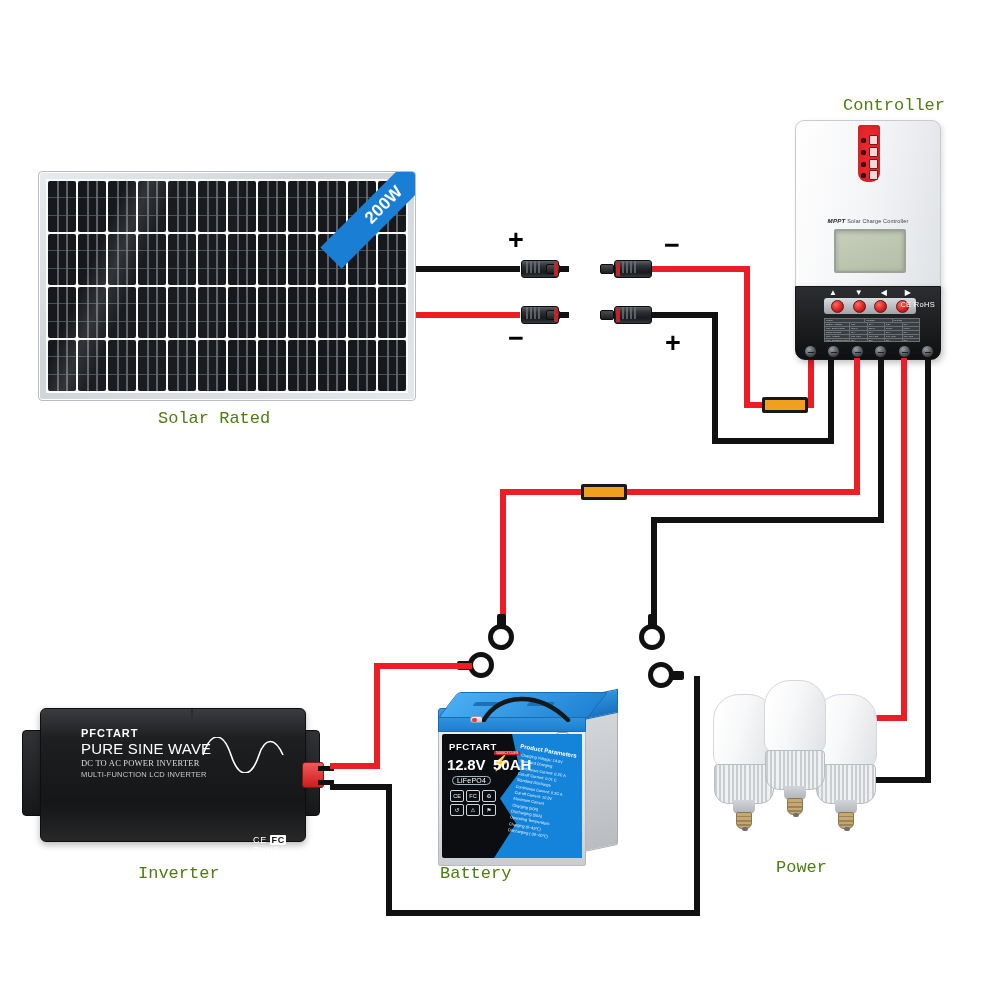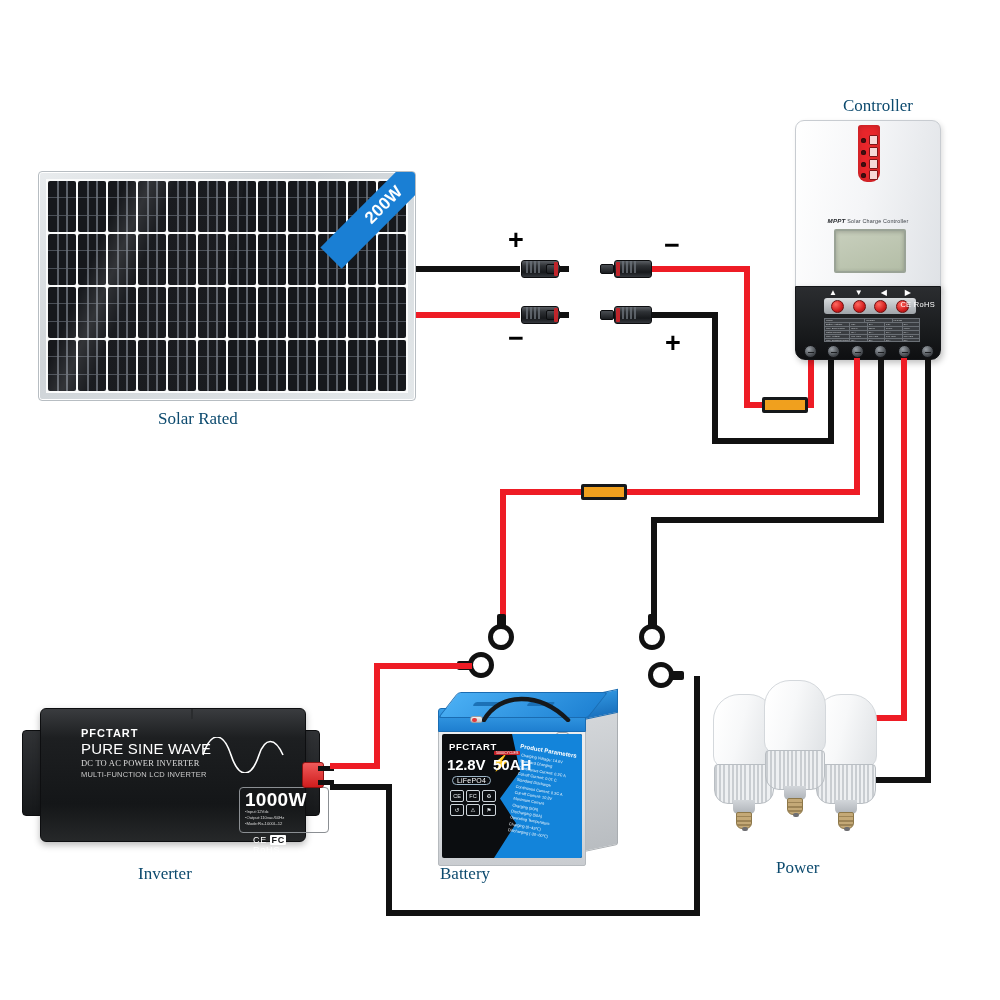--- a/index.html
+++ b/index.html
@@ -6,22 +6,22 @@
   body{width:1000px;height:1000px;overflow:hidden;font-family:"Liberation Sans",sans-serif;}
   #stage{position:relative;width:1000px;height:1000px;background:#fff;}
   .abs{position:absolute;}
 
   
   .wire{position:absolute;background:#111;}
   .wire.red{background:#ee1c25;}
   .wire.blk{background:#111;}
 
   
-  .caption{position:absolute;font-size:17px;color:#0c4a6e;white-space:nowrap;
-           font-family:Liberation Serif, serif;}
+  .caption{position:absolute;font-size:17px;color:#4d7c0f;white-space:nowrap;
+           font-family:Liberation Mono, monospace;}
   .plusminus{position:absolute;font-size:27px;font-weight:bold;color:#000;line-height:1;}
 
   
   #panel{left:38px;top:171px;width:378px;height:230px;
          background:linear-gradient(145deg,#e9ecee 0%,#cfd4d8 40%,#e4e8ea 100%);
          border:1px solid #b7bdc2;border-radius:4px;box-sizing:border-box;padding:7px;
          box-shadow:0 0 0 1px #fff inset;overflow:hidden;}
   #panelInner{position:relative;width:100%;height:100%;background:#f2f4f5;overflow:hidden;}
   .cellgrid{position:absolute;inset:0;display:grid;grid-template-columns:repeat(12,1fr);
             grid-template-rows:repeat(4,1fr);gap:2px;background:#fafbfb;padding:2px;box-sizing:border-box;}
@@ -585,26 +585,20 @@
     <div class="invEar" style="left:280px;top:30px;"></div>
     <div id="invBody">
       <div id="invAnt"></div>
       <div id="invBrand">PFCTART</div>
       <div id="invTitle">PURE SINE WAVE</div>
       <div id="invSub1">DC TO AC POWER INVERTER</div>
       <div id="invSub2">MULTI-FUNCTION LCD INVERTER</div>
       <svg id="sineSvg" width="86" height="36" viewBox="0 0 86 36">
         <path d="M2 18 C 10 -6, 22 -6, 30 18 C 38 42, 50 42, 58 18 C 64 0, 74 0, 82 18" fill="none" stroke="#ffffff" stroke-width="1.6"></path>
       </svg>
-      <div id="wBadge">
-        <div id="wBadgeBig">1000W</div>
-        <div class="wbLine">•Input:12Vdc</div>
-        <div class="wbLine">•Output:110vac/60Hz</div>
-        <div class="wbLine">•Mode:Rx-1000L-12</div>
-      </div>
       <div id="invCerts">
         <span>CE</span>
         <span class="fc">FC</span>
         <span>RoHS</span>
       </div>
     </div>
     <div id="invTerm"></div>
     <div id="invLead"></div>
     <div id="invLead2"></div>
   </div>

